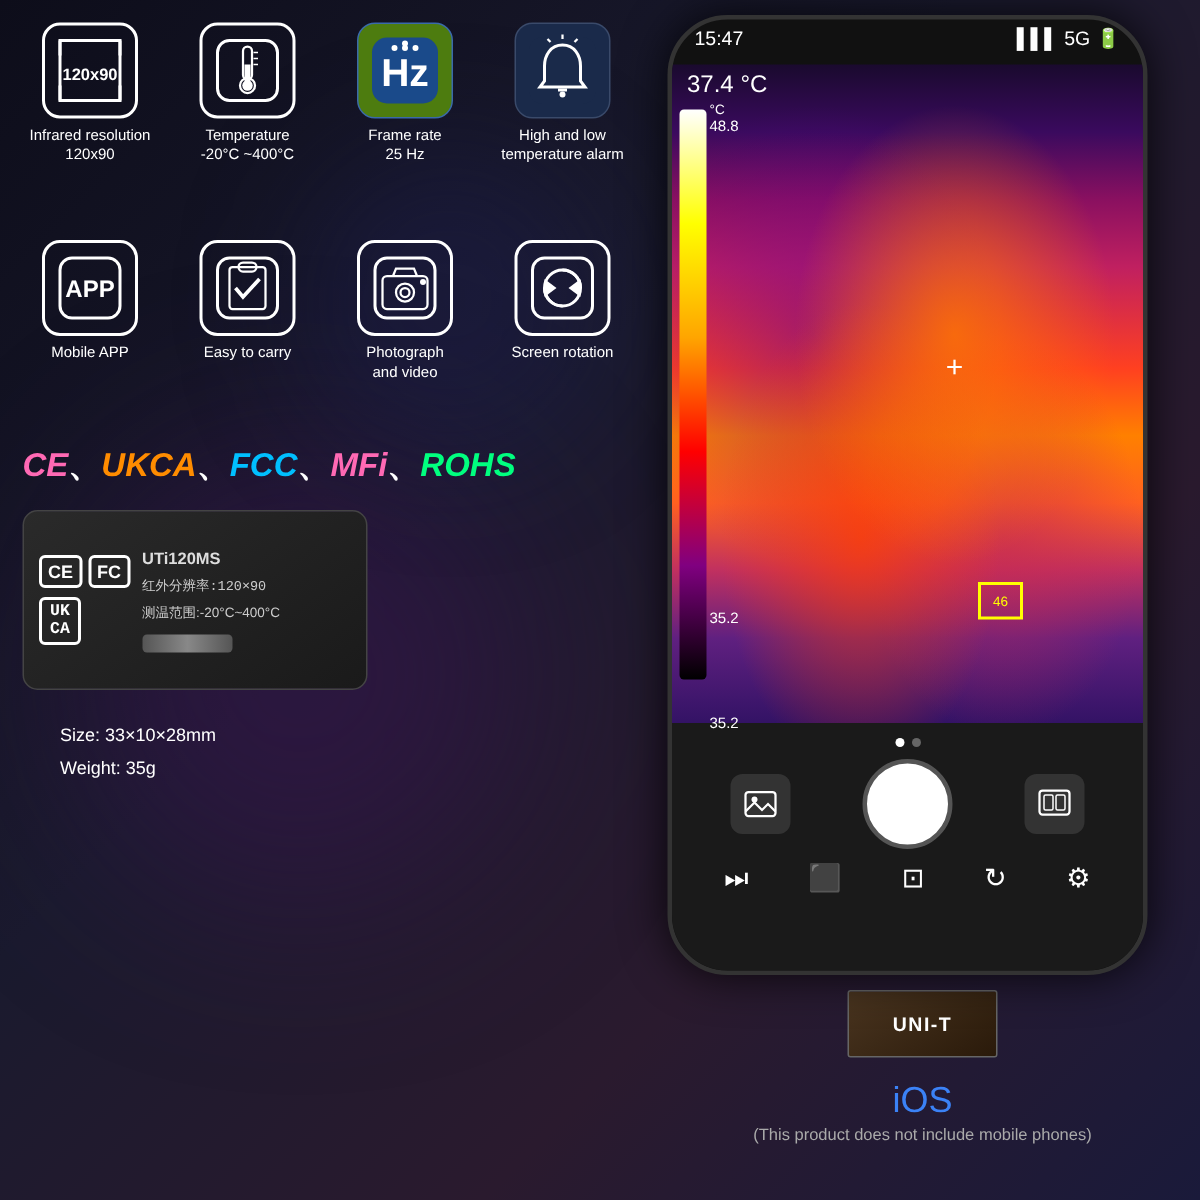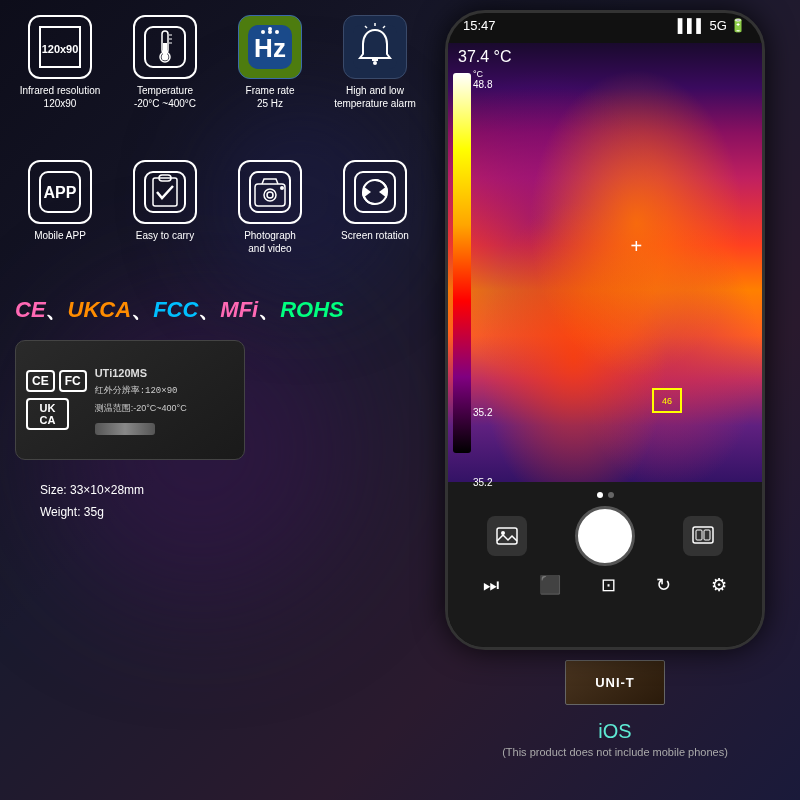--- a/index.html
+++ b/index.html
@@ -481,21 +481,21 @@
 <div class="cert-text">
   <span style="color:#ff69b4; font-style:italic;">CE</span><span style="color:white;">、</span><span style="color:#ff8c00; font-style:italic;">UKCA</span><span style="color:white;">、</span><span style="color:#00bfff; font-style:italic;">FCC</span><span style="color:white;">、</span><span style="color:#ff69b4; font-style:italic;">MFi</span><span style="color:white;">、</span><span style="color:#00ff7f; font-style:italic;">ROHS</span>
 </div>
 
 <div class="device-box">
   <div class="cert-logos">
     <div style="display:flex; gap:4px; margin-bottom:3px;">
       <div style="border:2px solid white; padding:2px 4px; color:white; font-size:12px; font-weight:bold; border-radius:4px;">CE</div>
       <div style="border:2px solid white; padding:2px 4px; color:white; font-size:12px; font-weight:bold; border-radius:4px;">FC</div>
     </div>
-    <div style="border:2px solid white; padding:2px 4px; color:white; font-size:11px; font-weight:bold; border-radius:4px; text-align:center; width:43px;">UK<br>CA</div>
+    <div style="border:2px solid white; padding:2px 4px; color:white; font-size:11px; font-weight:bold; border-radius:4px; text-align:center; width:28px;font-family:Liberation Mono, monospace;">UK<br>CA</div>
   </div>
   <div class="device-text-right">
     <div style="font-size:11px; font-weight:bold; margin-bottom:4px;">UTi120MS</div>
     <div style="color:#ccc; font-size:9px;font-family:Liberation Mono, monospace;">红外分辨率:120×90</div>
     <div style="color:#ccc; font-size:9px; margin-top:3px;">测温范围:-20°C~400°C</div>
 
     <div style="margin-top:8px; width:60px; height:12px; background:linear-gradient(90deg,#555,#888,#555); border-radius:3px;"></div>
   </div>
 </div>
 
@@ -578,17 +578,17 @@
         <span class="cam-icon">⚙</span>
       </div>
     </div>
   </div>
 
   <div style="display:flex; flex-direction:column; align-items:center; margin-top:10px;">
     <div style="width:100px; height:45px; background:linear-gradient(145deg,#4a3520,#2a1a0a); border-radius:2px; display:flex; align-items:center; justify-content:center; border:1px solid #666;">
       <span style="color:white; font-size:13px; font-weight:bold; letter-spacing:1px;">UNI-T</span>
     </div>
     <div style="margin-top:15px; text-align:center;">
-      <div style="color:#5eead4; font-size:20px;">iOS</div>
+      <div style="color:#3b82f6; font-size:24px;">iOS</div>
       <div style="color:#aaa; font-size:11px; margin-top:3px;">(This product does not include mobile phones)</div>
     </div>
   </div>
 </div>
 
 </body></html>

